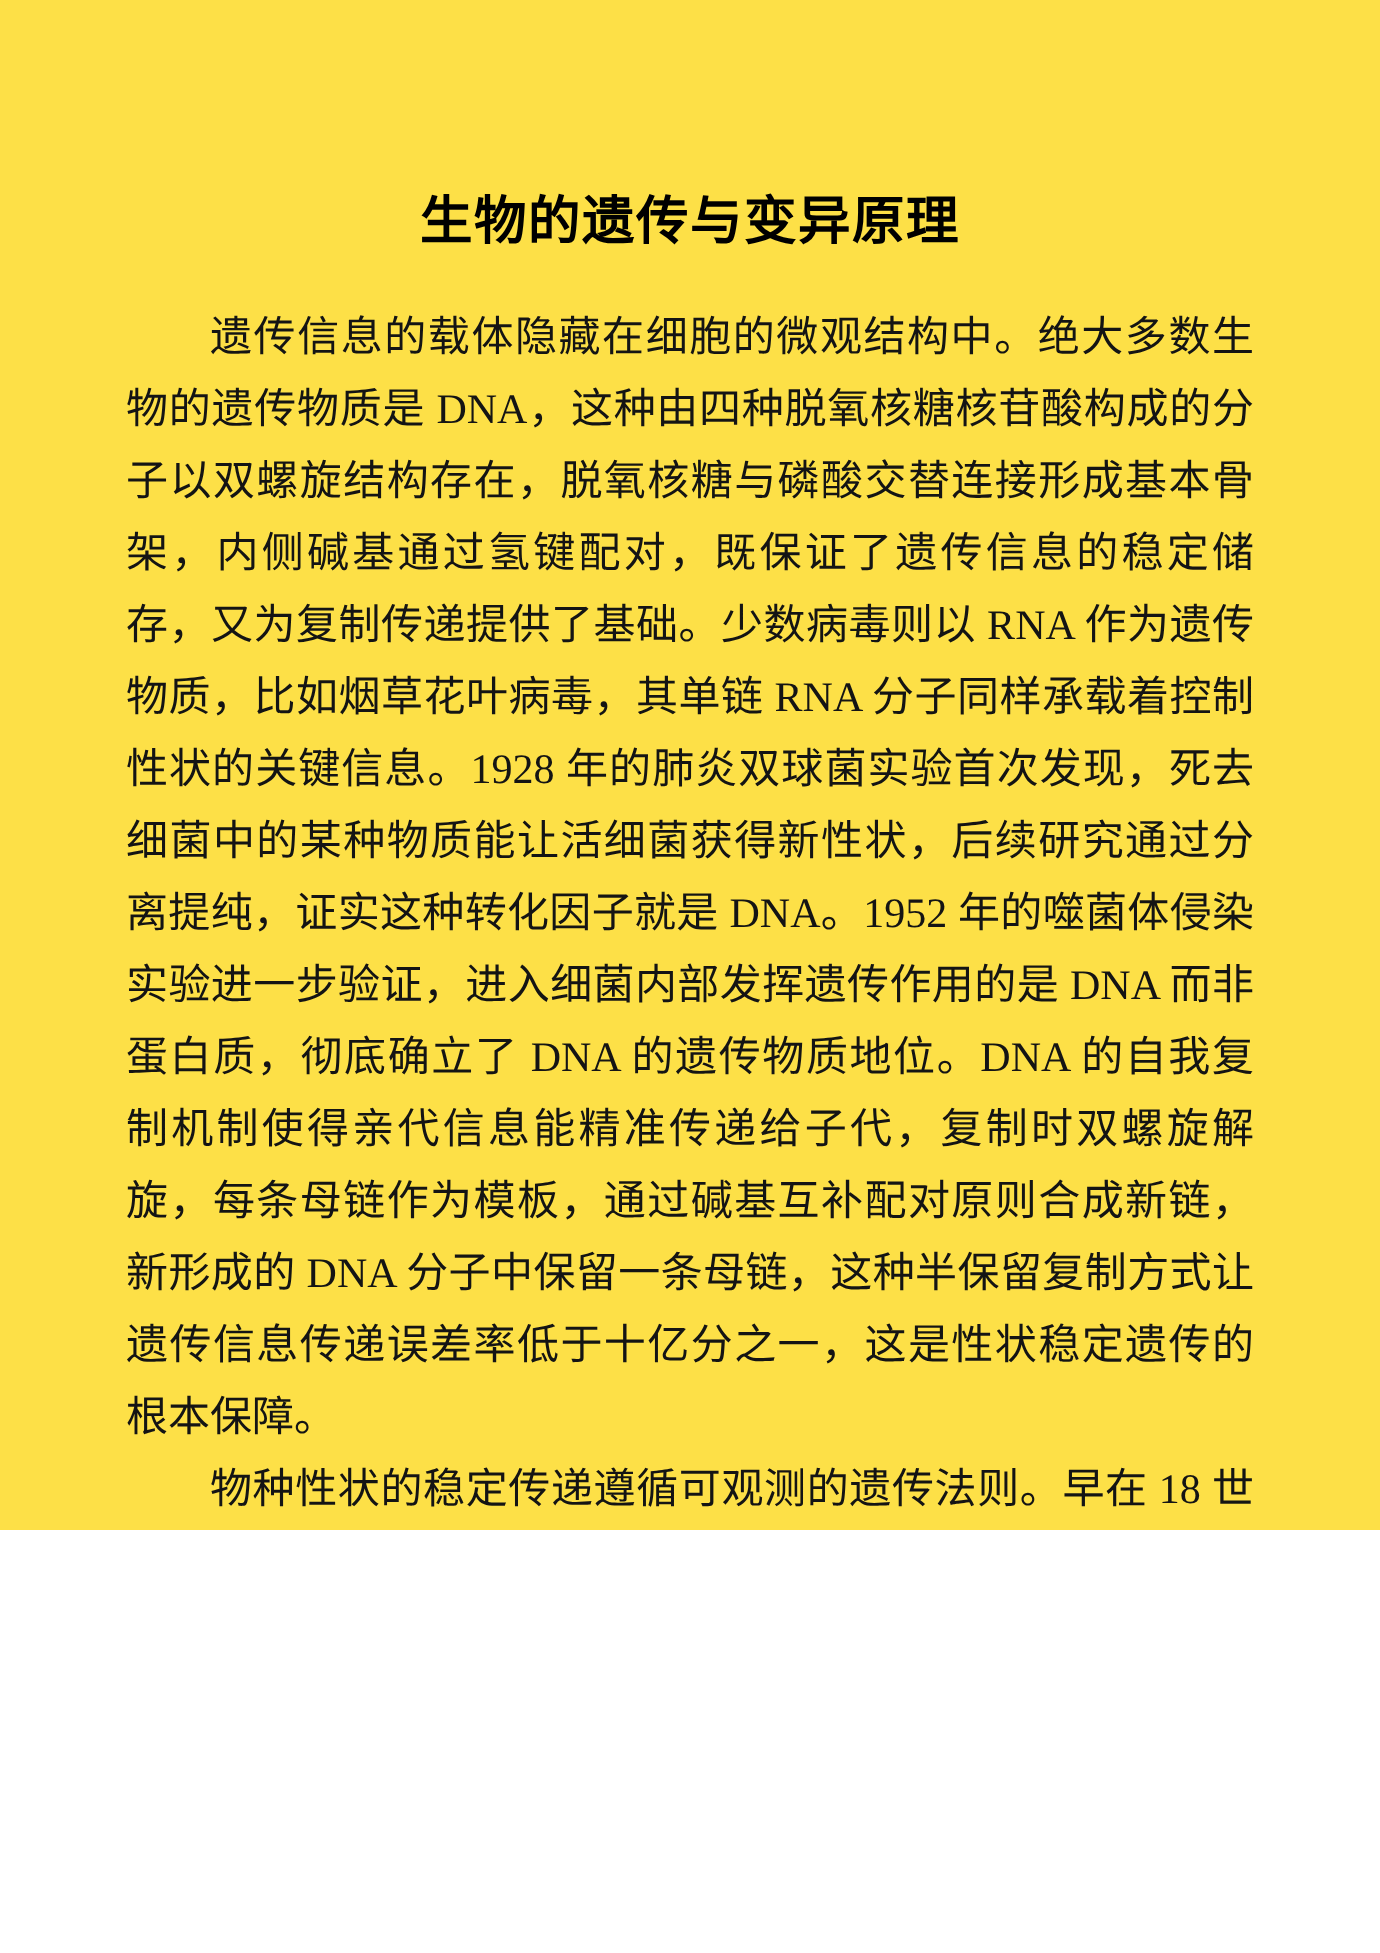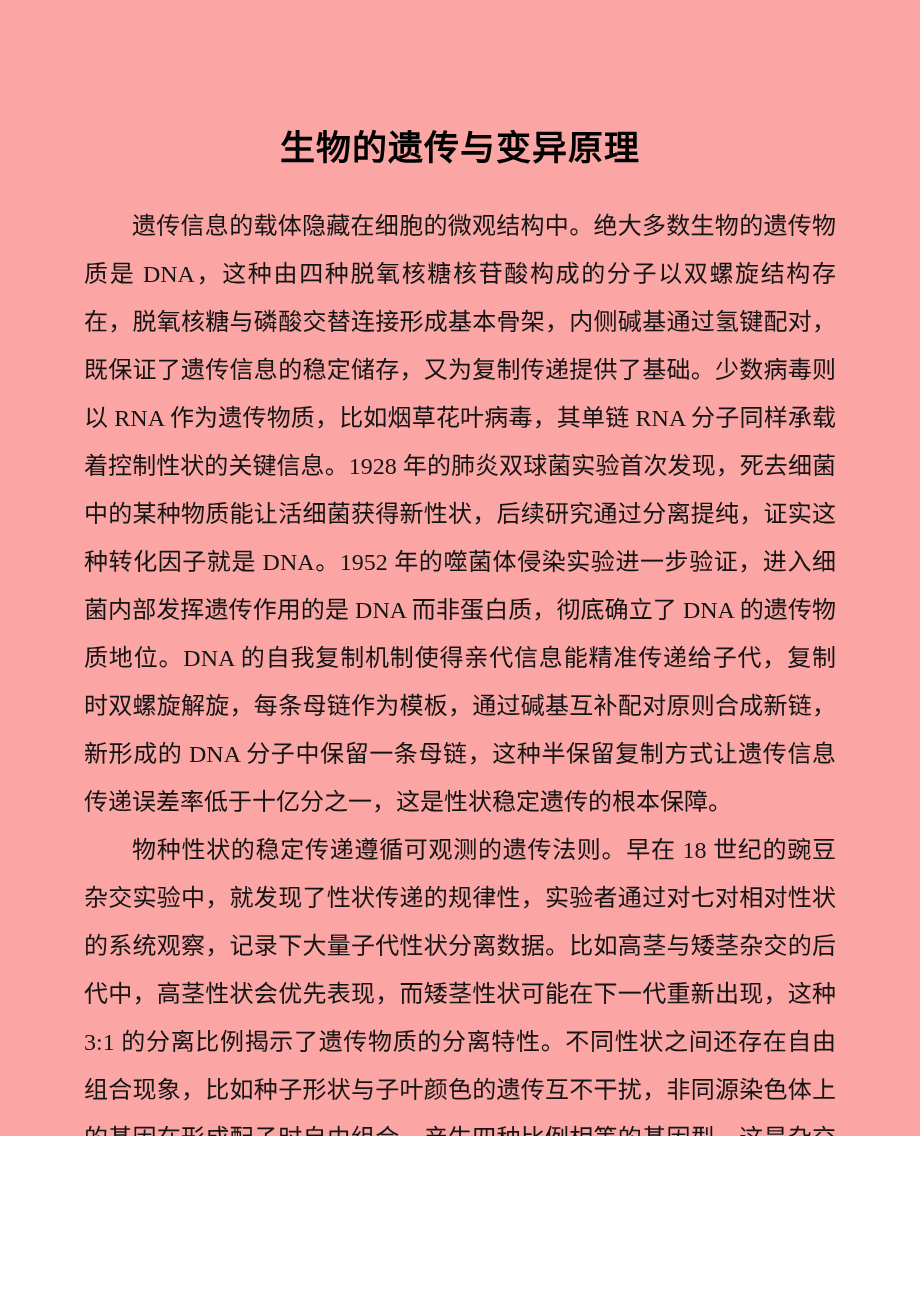--- a/index.html
+++ b/index.html
@@ -3,44 +3,44 @@
 <meta charset="utf-8">
 <style>
   html, body {
     margin: 0;
     padding: 0;
     background: #ffffff;
   }
   .page {
     position: relative;
     width: 920px;
-    height: 1136px;
+    height: 1020px;
     margin: 0 auto;
-    background: #fca5a5;
+    background: #fde047;
     box-sizing: border-box;
     padding: 124px 84px 0 84px;
     overflow: hidden;
   }
   .doc-title {
     margin: 0;
     text-align: center;
     font-family: "Liberation Sans", "DejaVu Sans", sans-serif;
     font-weight: 700;
     font-size: 35px;
     line-height: 1.35;
     color: #000000;
     letter-spacing: 1px;
   }
   .doc-body {
     margin-top: 31px;
   }
   .para {
     margin: 0;
     font-family: "Liberation Serif", "DejaVu Serif", serif;
-    font-size: 24px;
+    font-size: 28px;
     line-height: 48px;
     color: #141414;
     text-align: justify;
     text-indent: 2em;
     word-break: break-all;
   }
 </style>
 </head>
 <body>
 

